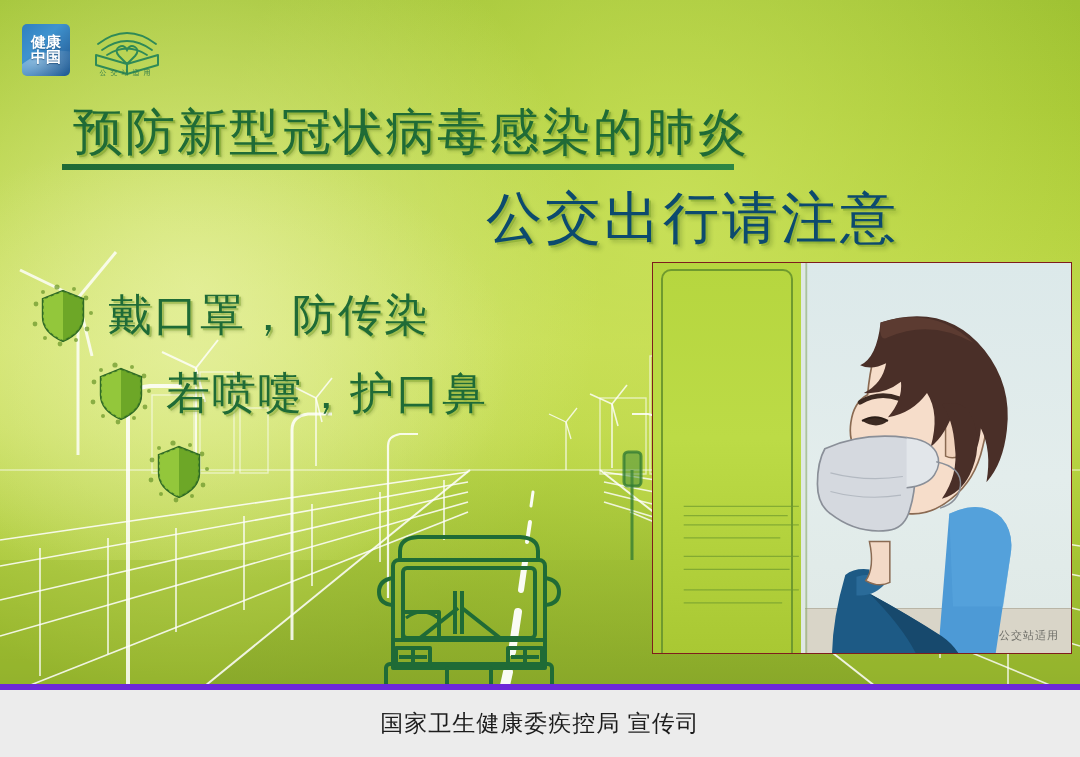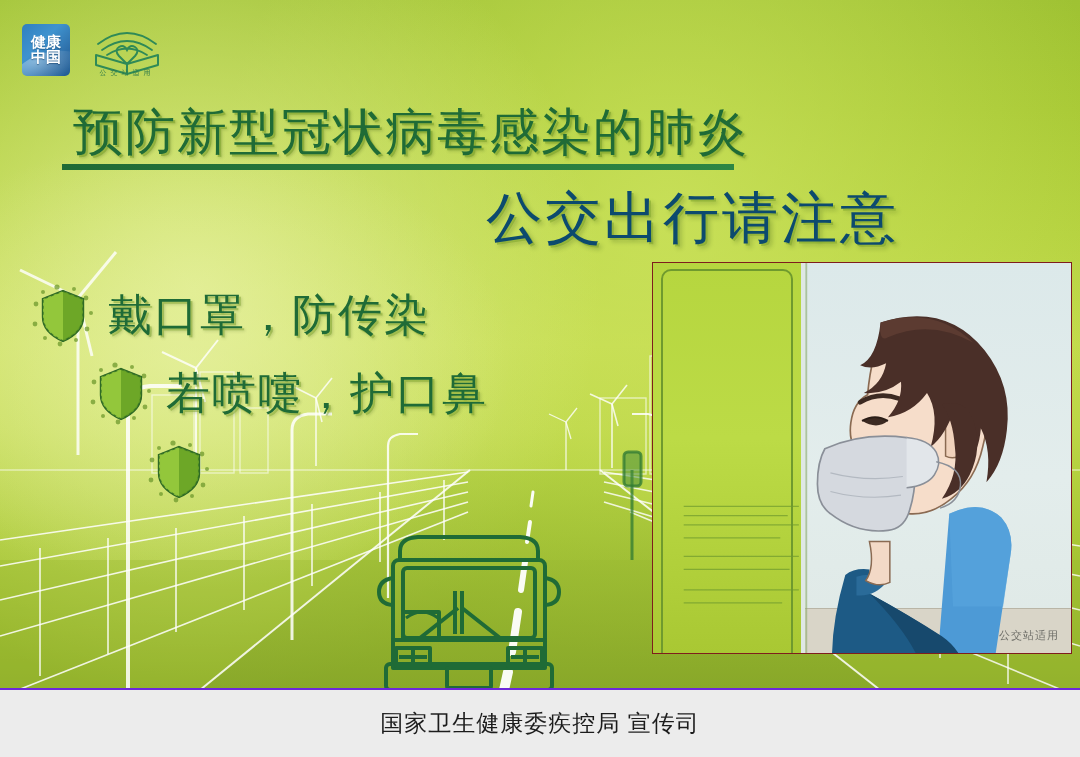--- a/index.html
+++ b/index.html
@@ -24,21 +24,21 @@
     position:absolute;left:-60px;top:150px;width:620px;height:470px;
     background:radial-gradient(ellipse at 40% 45%, rgba(235,243,170,.55) 0%, rgba(235,243,170,0) 62%);
   }
   .bg-art{position:absolute;left:0;top:0;width:1080px;height:690px;}
 
   
   .footer{
     position:absolute;left:0;bottom:0;width:1080px;height:67px;
     background:#ececec;
     display:flex;align-items:center;justify-content:center;
-    border-top:2px solid #6d28d9;
+    border-top:6px solid #6d28d9;
   }
   .footer-inner{display:flex;align-items:center;gap:38px;}
   .footer-text{
     font-size:23px;color:#1c1c1c;letter-spacing:1px;
     font-family:"Liberation Sans","DejaVu Sans",sans-serif;font-weight:500;
     white-space:nowrap;
   }
 
   
   .logos{position:absolute;left:22px;top:24px;display:flex;align-items:flex-start;gap:18px;}

